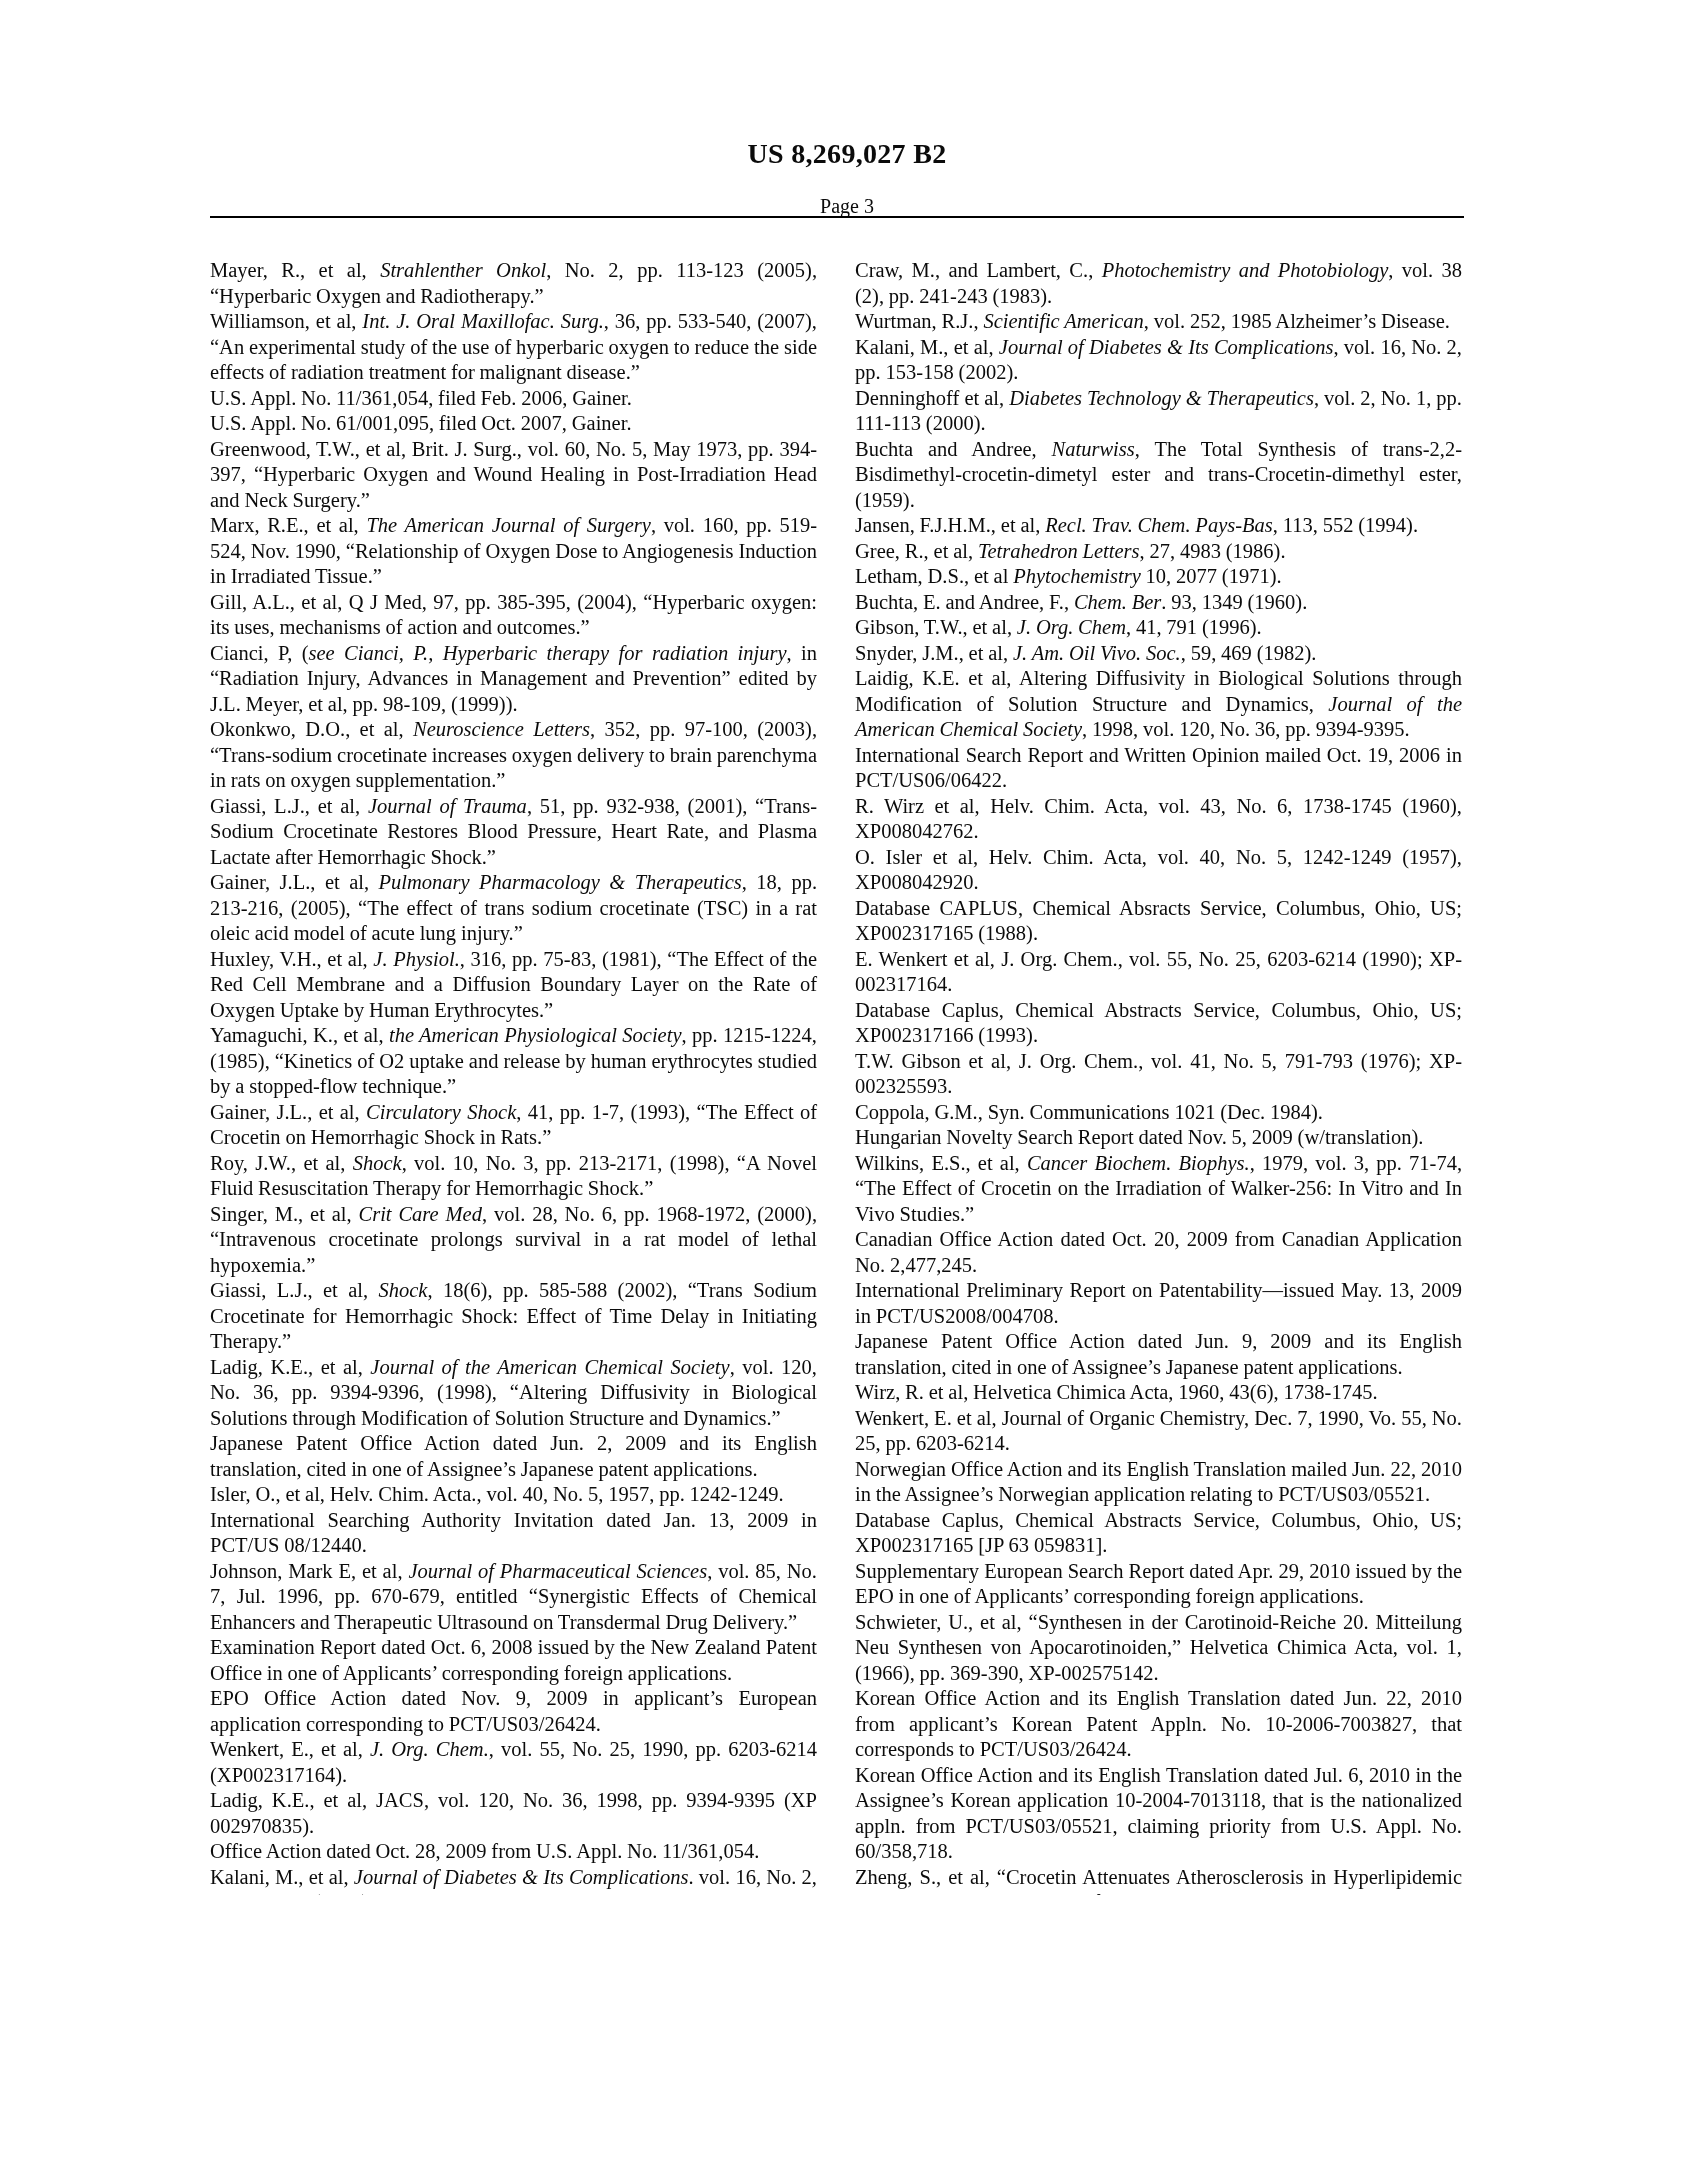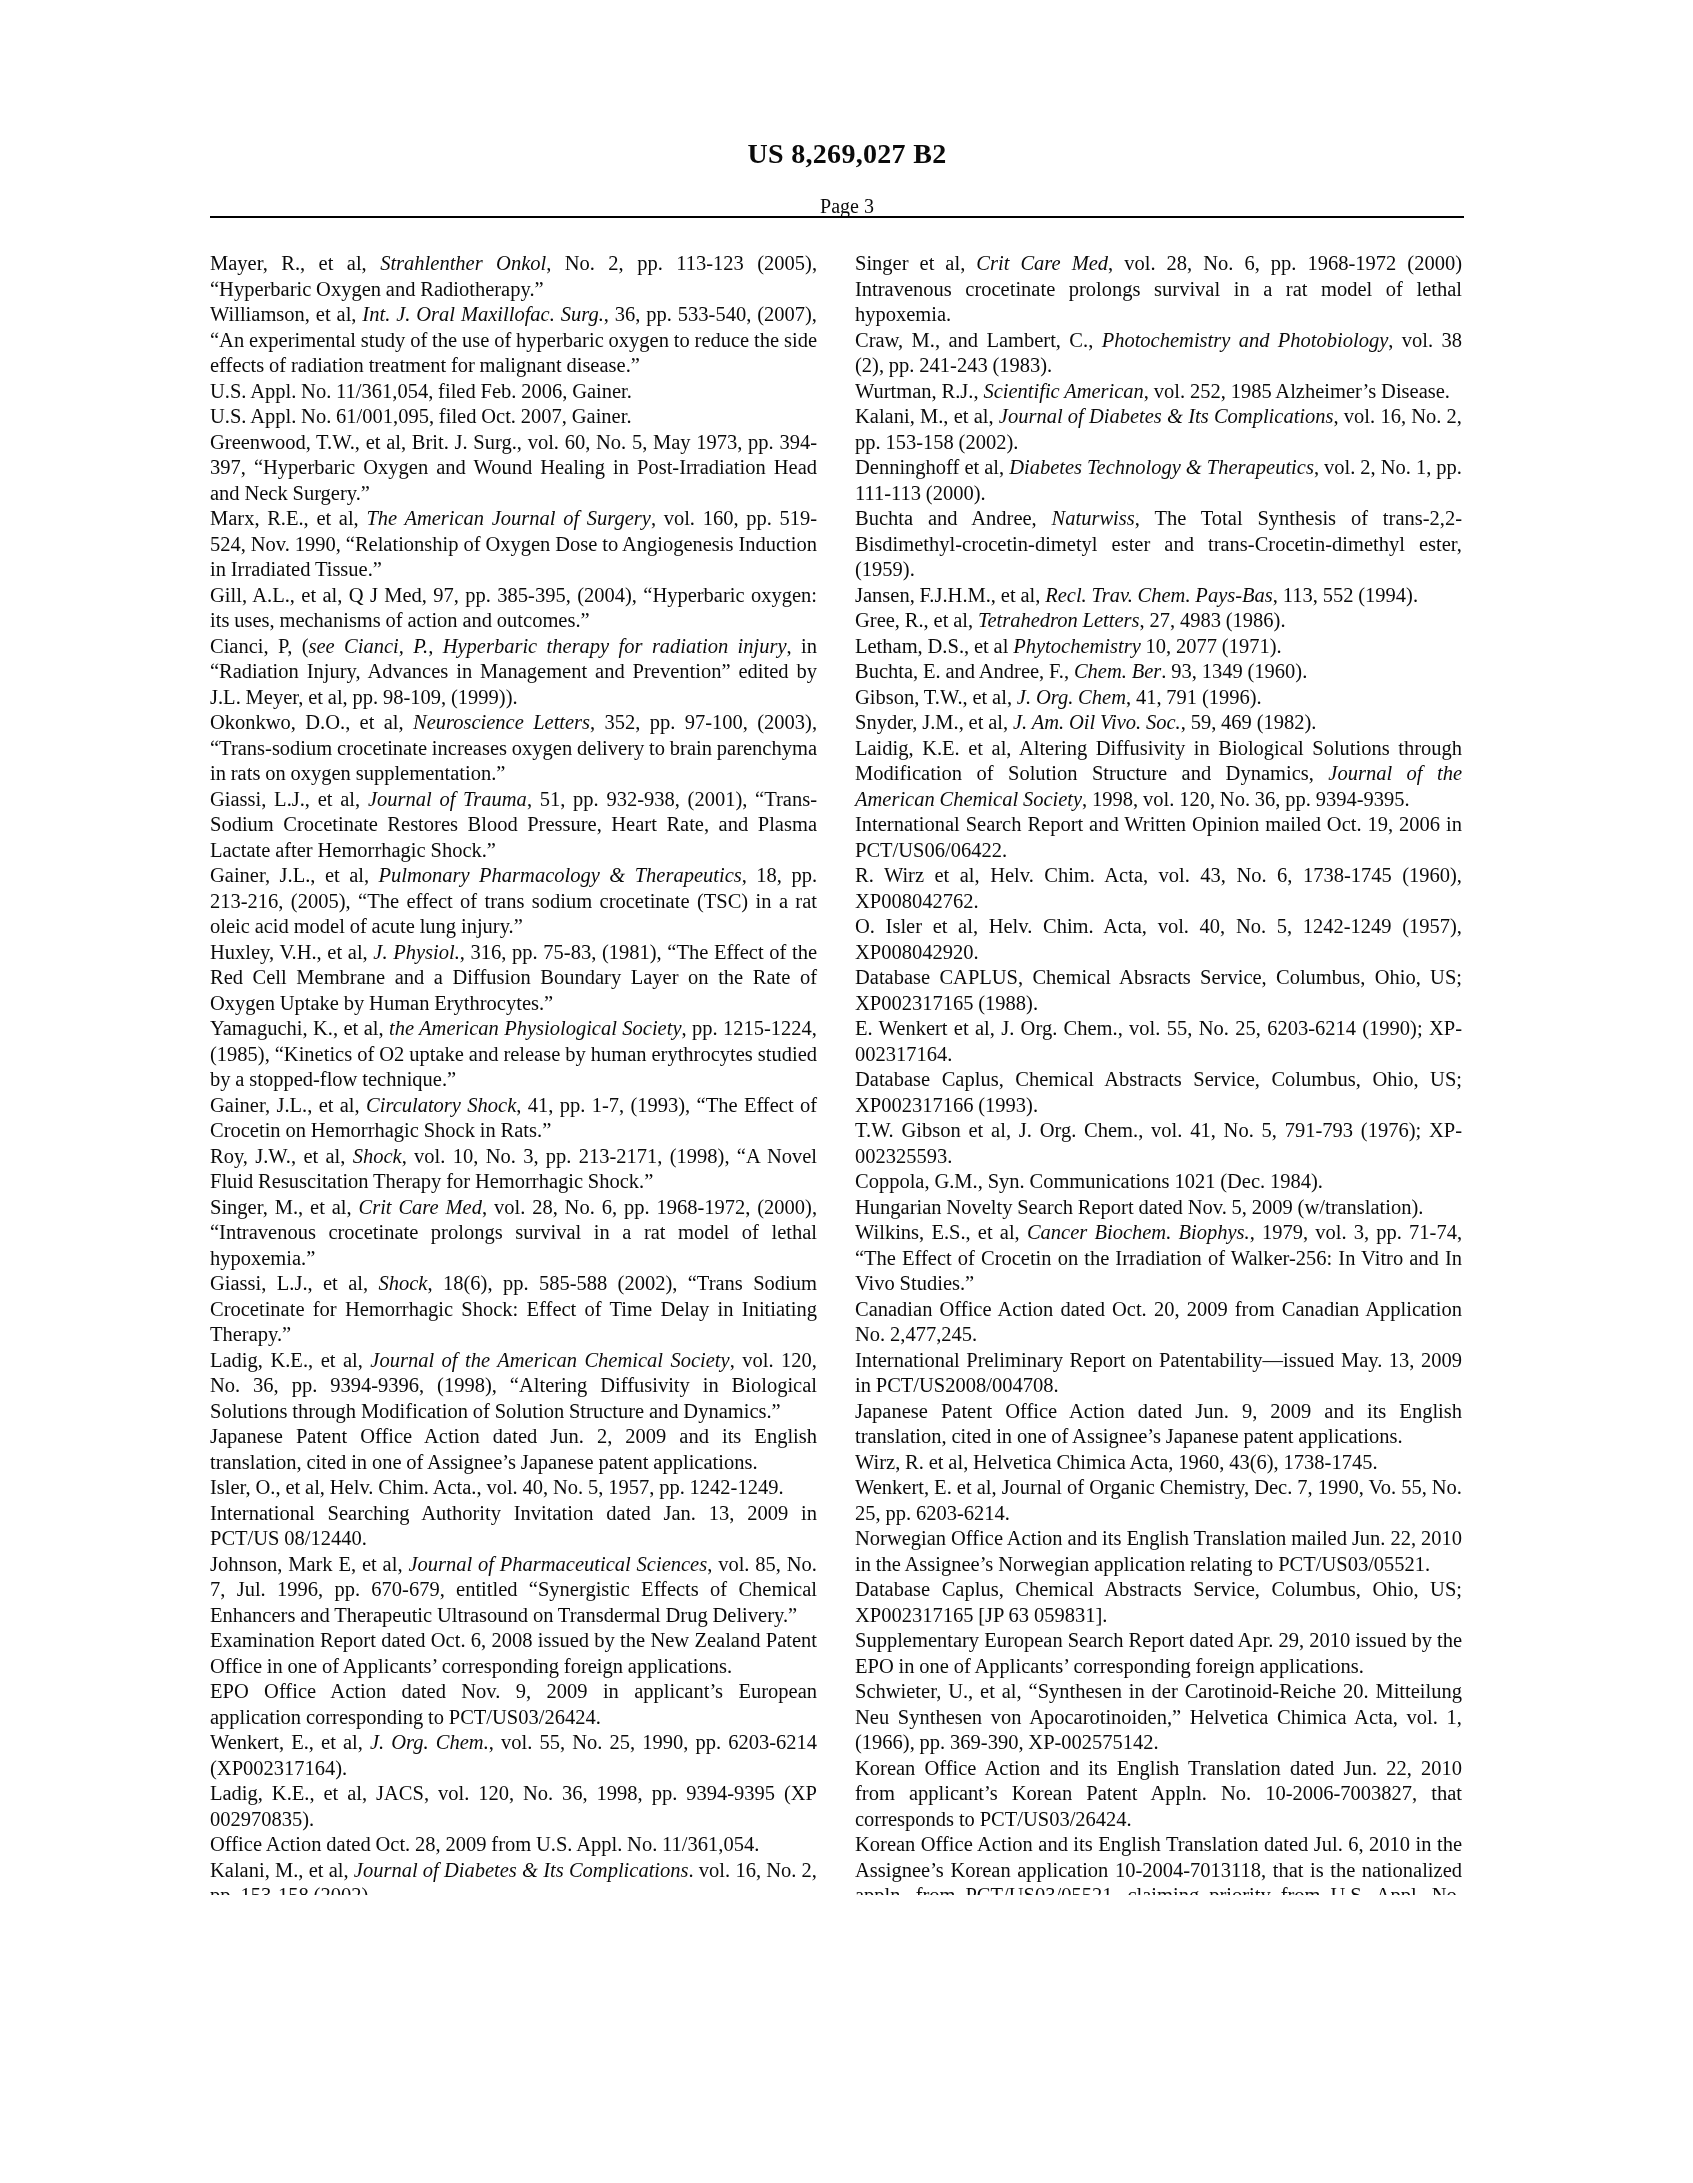--- a/index.html
+++ b/index.html
@@ -37,21 +37,21 @@
   .divider {
     position: absolute;
     top: 216px;
     left: 210px;
     width: 1254px;
     height: 2px;
     background: #000000;
   }
   .columns {
     position: absolute;
-    top: 251px;
+    top: 258px;
     left: 210px;
     width: 1253px;
     display: flex;
     gap: 38px;
   }
   .col {
     width: 607px;
     flex: 0 0 607px;
   }
   .ref {
@@ -101,21 +101,20 @@
         <p class="ref"><span>Johnson, Mark E, et al, </span><i>Journal of Pharmaceutical Sciences</i><span>, vol. 85, No. 7, Jul. 1996, pp. 670-679, entitled “Synergistic Effects of Chemical Enhancers and Therapeutic Ultrasound on Transdermal Drug Delivery.”</span></p>
         <p class="ref"><span>Examination Report dated Oct. 6, 2008 issued by the New Zealand Patent Office in one of Applicants’ corresponding foreign applications.</span></p>
         <p class="ref"><span>EPO Office Action dated Nov. 9, 2009 in applicant’s European application corresponding to PCT/US03/26424.</span></p>
         <p class="ref"><span>Wenkert, E., et al, </span><i>J. Org. Chem.</i><span>, vol. 55, No. 25, 1990, pp. 6203-6214 (XP002317164).</span></p>
         <p class="ref"><span>Ladig, K.E., et al, JACS, vol. 120, No. 36, 1998, pp. 9394-9395 (XP 002970835).</span></p>
         <p class="ref"><span>Office Action dated Oct. 28, 2009 from U.S. Appl. No. 11/361,054.</span></p>
         <p class="ref"><span>Kalani, M., et al, </span><i>Journal of Diabetes &amp; Its Complications</i><span>. vol. 16, No. 2, pp. 153-158 (2002).</span></p>
         <p class="ref"><span>Roy, et al, </span><i>Shock</i><span>, vol. 10, No. 3, pp. 213-217 (1998).</span></p>
       </div>
     <div class="col">
-        <p class="ref"><span>Singer et al, </span><i>Crit Care Med</i><span>, vol. 28, No. 6, pp. 1968-1972 (2000) Intravenous crocetinate prolongs survival in a rat model of lethal hypoxemia.</span></p>
         <p class="ref"><span>Craw, M., and Lambert, C., </span><i>Photochemistry and Photobiology</i><span>, vol. 38 (2), pp. 241-243 (1983).</span></p>
         <p class="ref"><span>Wurtman, R.J., </span><i>Scientific American</i><span>, vol. 252, 1985 Alzheimer’s Disease.</span></p>
         <p class="ref"><span>Kalani, M., et al, </span><i>Journal of Diabetes &amp; Its Complications</i><span>, vol. 16, No. 2, pp. 153-158 (2002).</span></p>
         <p class="ref"><span>Denninghoff et al, </span><i>Diabetes Technology &amp; Therapeutics</i><span>, vol. 2, No. 1, pp. 111-113 (2000).</span></p>
         <p class="ref"><span>Buchta and Andree, </span><i>Naturwiss</i><span>, The Total Synthesis of trans-2,2-Bisdimethyl-crocetin-dimetyl ester and trans-Crocetin-dimethyl ester, (1959).</span></p>
         <p class="ref"><span>Jansen, F.J.H.M., et al, </span><i>Recl. Trav. Chem. Pays-Bas</i><span>, 113, 552 (1994).</span></p>
         <p class="ref"><span>Gree, R., et al, </span><i>Tetrahedron Letters</i><span>, 27, 4983 (1986).</span></p>
         <p class="ref"><span>Letham, D.S., et al </span><i>Phytochemistry</i><span> 10, 2077 (1971).</span></p>
         <p class="ref"><span>Buchta, E. and Andree, F., </span><i>Chem. Ber</i><span>. 93, 1349 (1960).</span></p>
         <p class="ref"><span>Gibson, T.W., et al, </span><i>J. Org. Chem</i><span>, 41, 791 (1996).</span></p>

